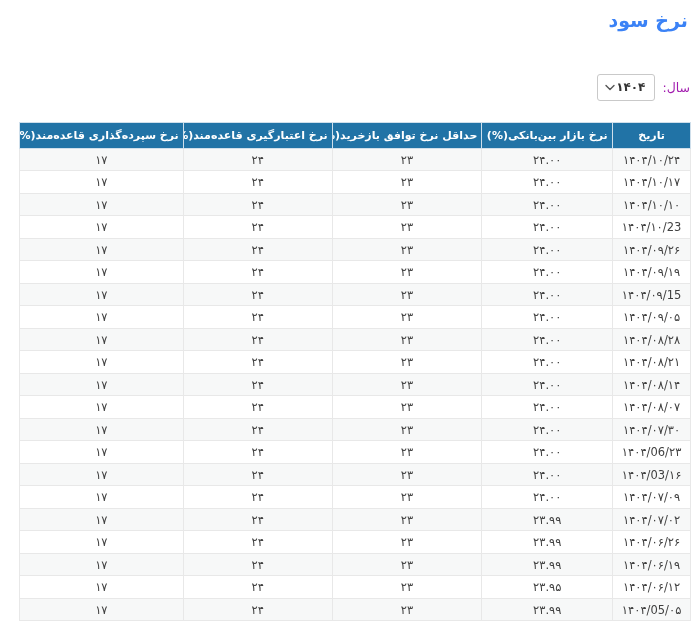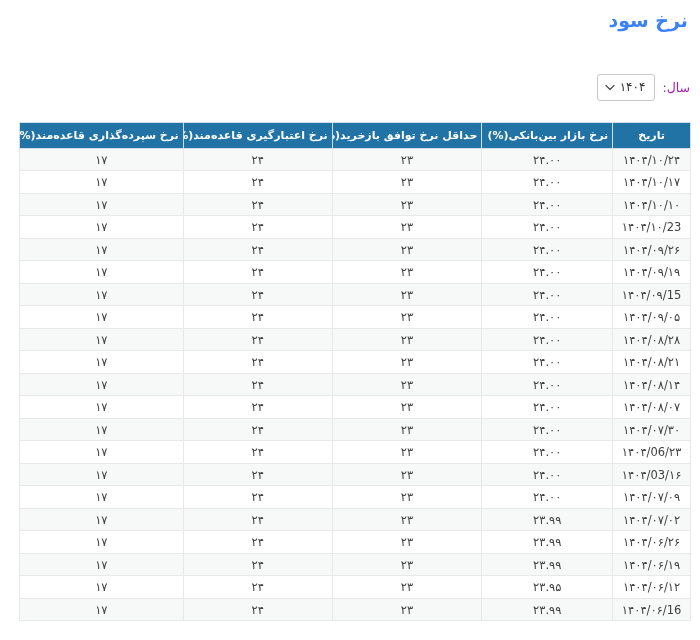--- a/index.html
+++ b/index.html
@@ -35,20 +35,21 @@
     display: flex;
     align-items: center;
     justify-content: space-between;
     width: 58px;
     height: 27px;
     border: 1px solid #c9c9c9;
     border-radius: 3px;
     background: #ffffff;
     padding: 0 9px 0 7px;
     cursor: pointer;
+    font-weight: bold;
   }
   .select-box .value {
     font-size: 12px;
     color: #333333;
   }
   .chev { display: flex; align-items: center; }
   .table-wrap {
     margin: 21px 9px 0 19px;
   }
   table.rates {
@@ -63,21 +64,21 @@
     font-weight: bold;
     height: 26px;
     padding: 0 4px;
     text-align: center;
     vertical-align: middle;
     border: 1px solid #cfdfeb;
     white-space: nowrap;
     overflow: hidden;
   }
   table.rates thead th:nth-child(1) { width: 11.6%; }
-  table.rates thead th:nth-child(2) { width: 19.5%; text-align: right; }
+  table.rates thead th:nth-child(2) { width: 19.5%; }
   table.rates thead th:nth-child(3) { width: 22.3%; }
   table.rates thead th:nth-child(4) { width: 22.2%; }
   table.rates thead th:nth-child(5) { width: 24.4%; }
   table.rates tbody td {
     font-size: 11.5px;
     color: #404040;
     text-align: center;
     vertical-align: middle;
     height: 22.5px;
     padding: 0 4px;
@@ -253,21 +254,21 @@
           <td>۱۷</td>
         </tr>
           <tr>
           <td>۱۴۰۴/۰۶/۱۲</td>
           <td>۲۳.۹۵</td>
           <td>۲۳</td>
           <td>۲۴</td>
           <td>۱۷</td>
         </tr>
           <tr>
-          <td>۱۴۰۴/۰۶/16</td>
+          <td>۱۴۰۴/05/۰۵</td>
           <td>۲۳.۹۹</td>
           <td>۲۳</td>
           <td>۲۴</td>
           <td>۱۷</td>
         </tr>
         </tbody>
     </table>
   </div>
 
 </div>

